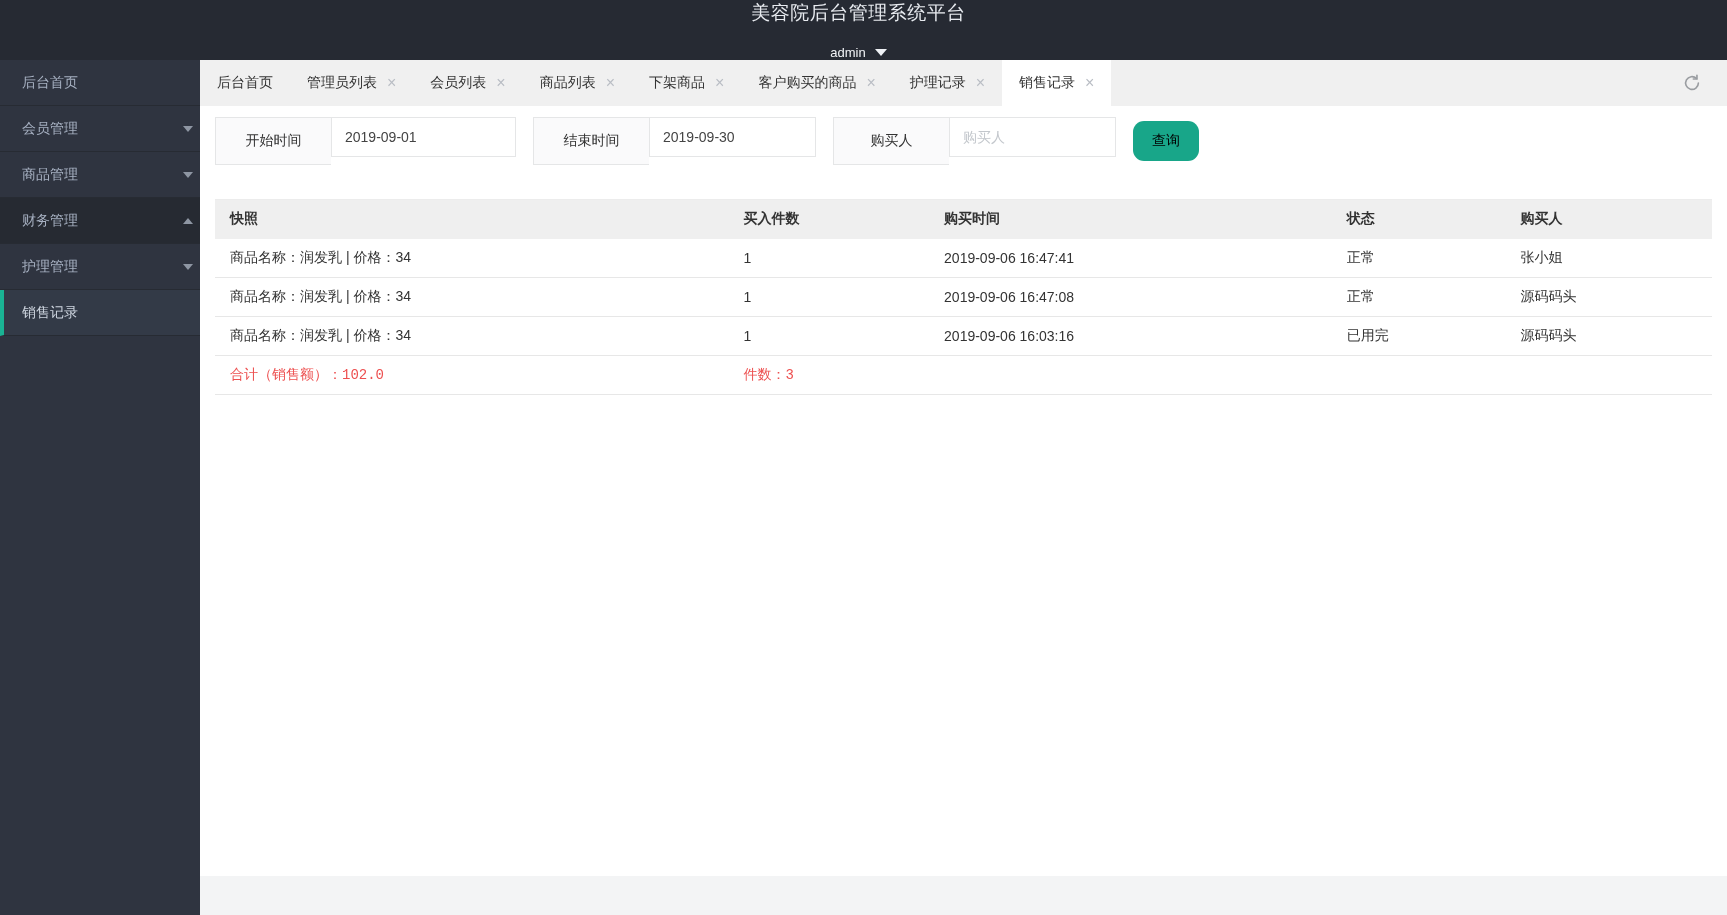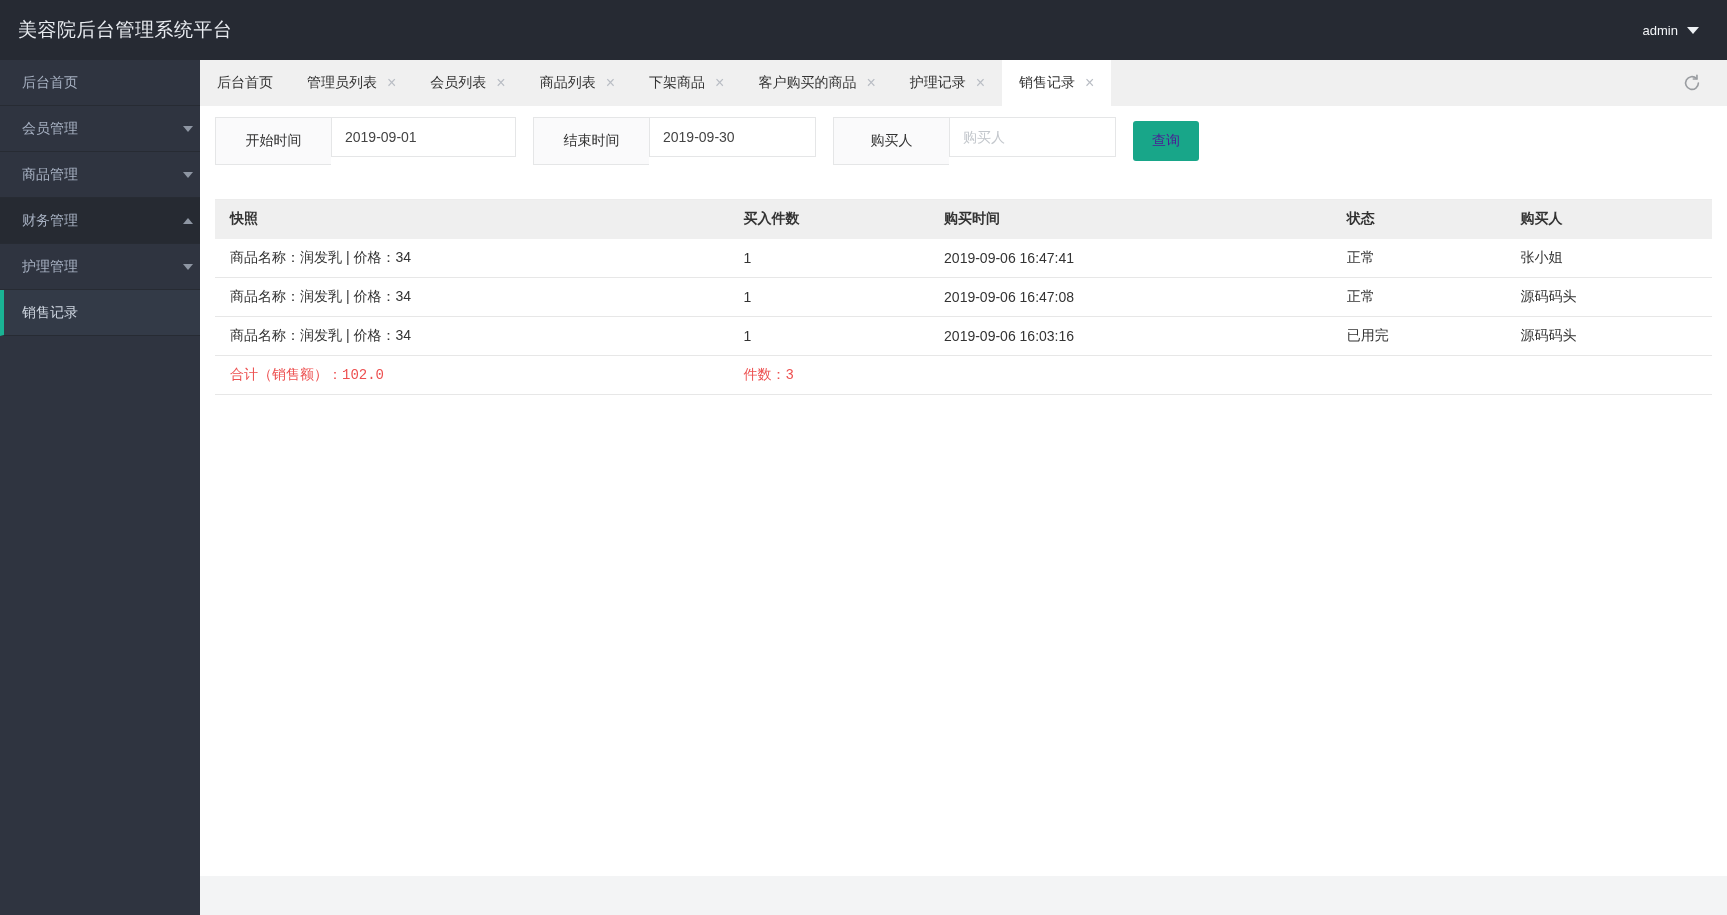--- a/index.html
+++ b/index.html
@@ -16,20 +16,21 @@
     background:var(--sidebar-bg);
     overflow:hidden;
     position:relative;
   }
   
   .header{
     position:absolute;top:0;left:0;right:0;height:60px;
     background:var(--header-bg);
     display:flex;align-items:center;justify-content:space-between;
     padding:0 28px 0 18px;
+    flex-direction:column;
   }
   .header-title{color:#e8ebf0;font-size:19px;letter-spacing:.5px;}
   .user-menu{display:flex;align-items:center;gap:9px;color:#f2f4f7;font-size:13px;cursor:pointer;}
   .caret-down{width:0;height:0;border-left:6px solid transparent;border-right:6px solid transparent;border-top:7px solid #eef1f5;}
   
   .sidebar{position:absolute;top:60px;left:0;bottom:0;width:200px;background:var(--sidebar-bg);}
   .side-item{
     position:relative;height:46px;line-height:45px;padding-left:22px;
     color:#a7b1c2;font-size:14px;border-bottom:1px solid #272b33;cursor:pointer;
   }
@@ -55,22 +56,22 @@
     background:#fafafb;border:1px solid #e5e6e7;border-right:0;
     font-size:14px;color:#333;
   }
   .igroup input{
     height:40px;border:1px solid #e5e6e7;padding:0 13px;font-size:14px;color:#444;
     width:185px;outline:none;font-family:inherit;
   }
   .igroup.small input{width:167px;}
   .igroup input::placeholder{color:#c3c7cc;}
   .btn-search{
-    width:66px;height:40px;background:var(--accent);color:#4c1d95;border:none;
-    font-size:14px;border-radius:3px;cursor:pointer;font-family:inherit;
+    width:66px;height:40px;background:var(--accent);color:#000000;border:none;
+    font-size:14px;border-radius:11px;cursor:pointer;font-family:inherit;
   }
   
   .table-wrap{margin-top:34px;}
   table{width:100%;border-collapse:collapse;font-size:14px;color:#333;table-layout:fixed;border-top:1px solid #ececec;}
   thead th{background:#efefef;text-align:left;font-weight:bold;height:39px;padding:0 15px;}
   tbody td{height:39px;padding:0 15px;border-bottom:1px solid #e7e7e7;overflow:hidden;white-space:nowrap;}
   tr.summary td{color:var(--danger);font-family:Liberation Mono, monospace;}
   .c0{width:34.3%;}.c1{width:13.4%;}.c2{width:26.9%;}.c3{width:11.6%;}.c4{width:13.8%;}
 </style>
 </head>

